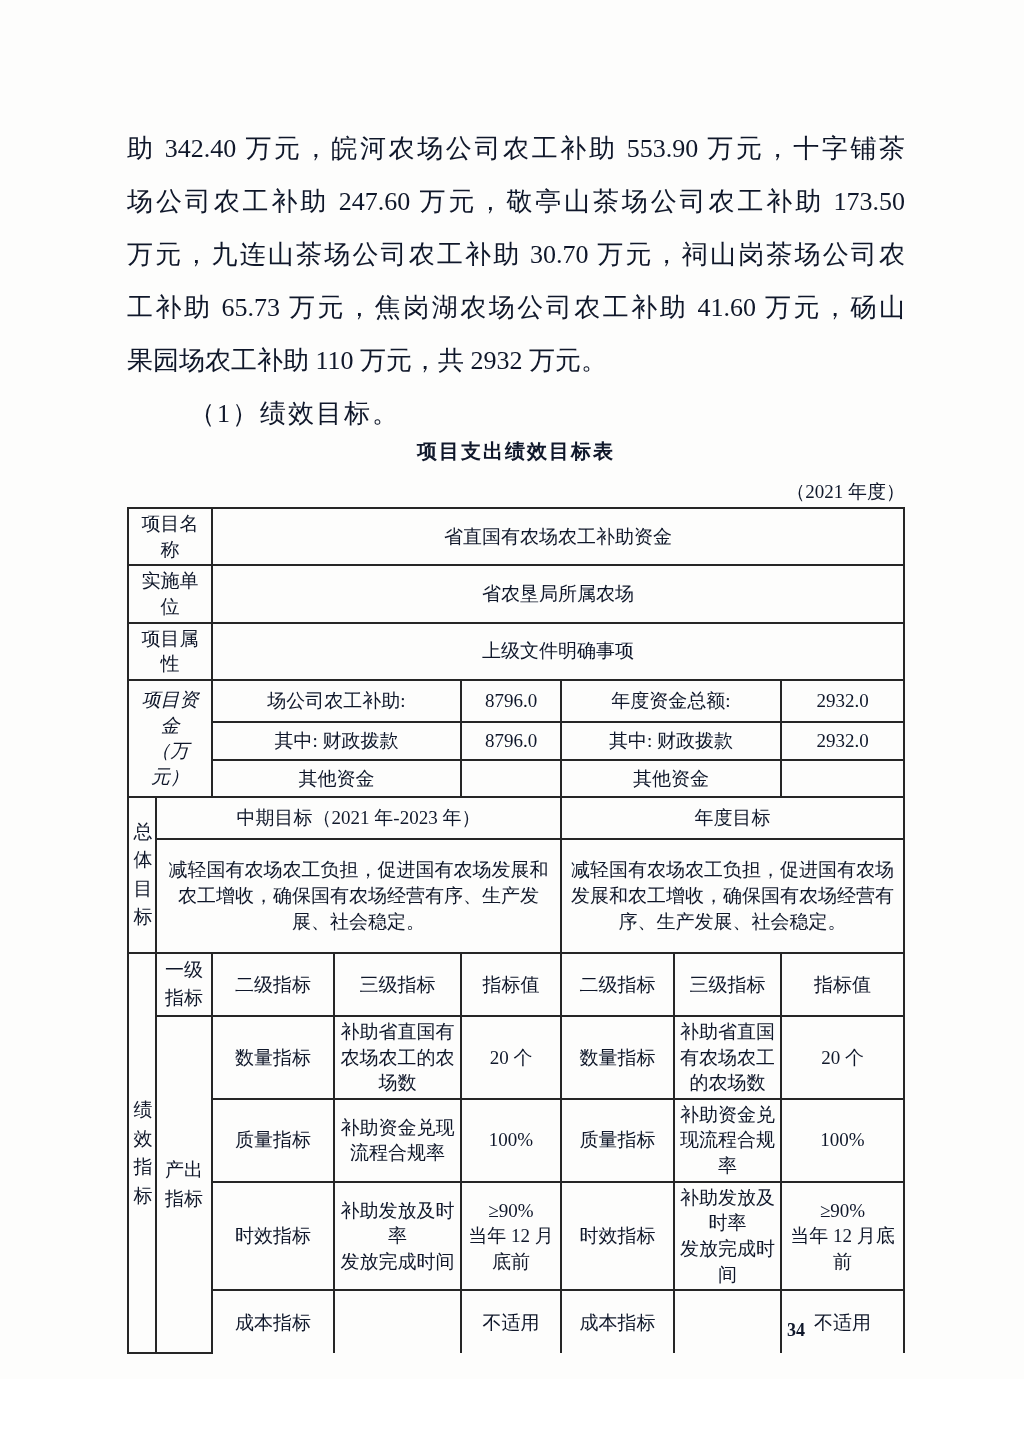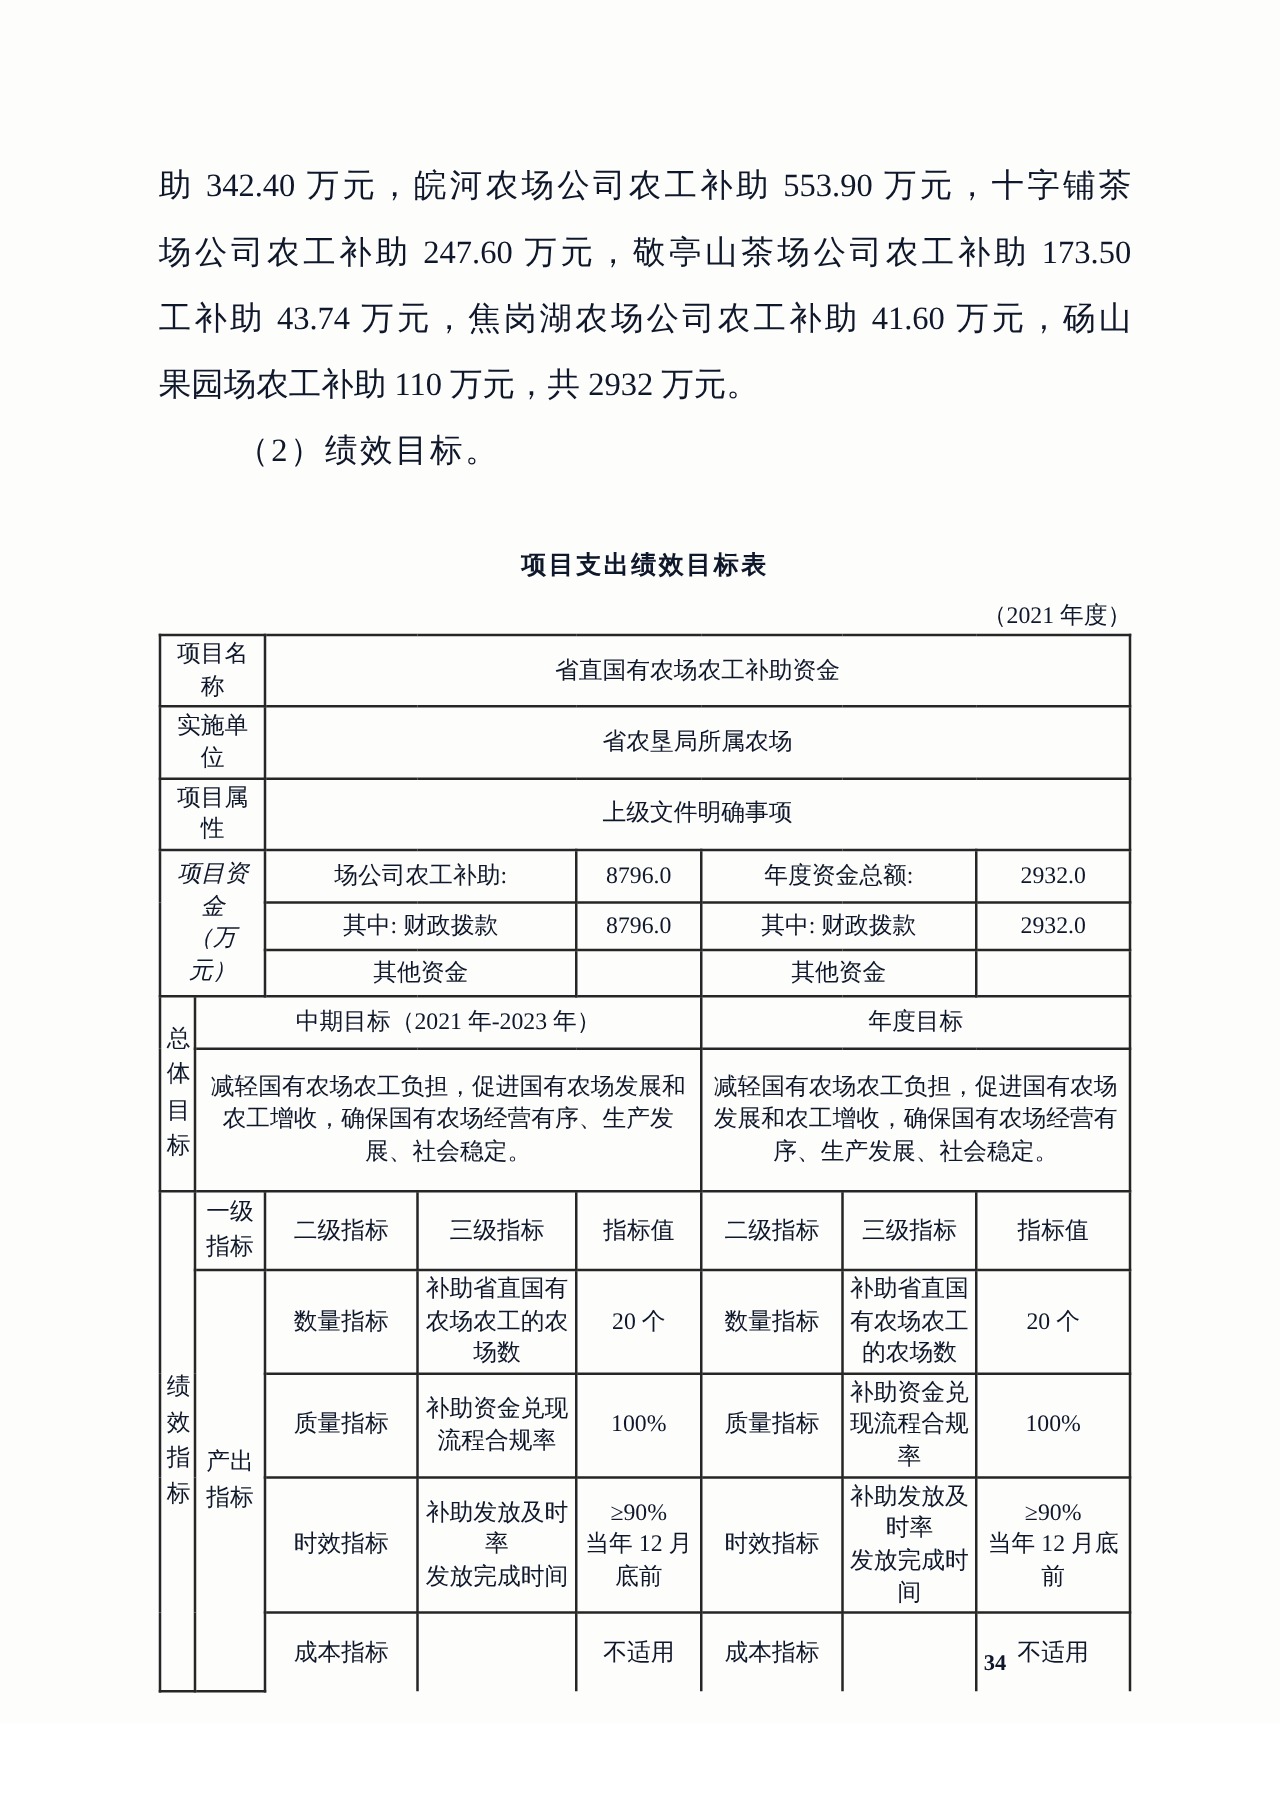--- a/index.html
+++ b/index.html
@@ -97,23 +97,24 @@
   }
 </style>
 </head>
 <body>
 
 <div class="page">
 
   <div class="body-text">
     <div class="body-line fill">助 342.40 万元，皖河农场公司农工补助 553.90 万元，十字铺茶</div>
     <div class="body-line fill">场公司农工补助 247.60 万元，敬亭山茶场公司农工补助 173.50</div>
-    <div class="body-line fill">工补助 43.74 万元，焦岗湖农场公司农工补助 41.60 万元，砀山</div>
+    <div class="body-line fill">万元，九连山茶场公司农工补助 30.70 万元，祠山岗茶场公司农</div>
+    <div class="body-line fill">工补助 65.73 万元，焦岗湖农场公司农工补助 41.60 万元，砀山</div>
     <div class="body-line">果园场农工补助 110 万元，共 2932 万元。</div>
-    <div class="body-line indent">（2）绩效目标。</div>
+    <div class="body-line indent">（1）绩效目标。</div>
   </div>
 
   <div class="tbl-title">项目支出绩效目标表</div>
   <div class="tbl-subtitle">（2021 年度）</div>
 
   <table class="perf">
     <colgroup>
       <col style="width:28px">
         <col style="width:56px">
         <col style="width:122px">

